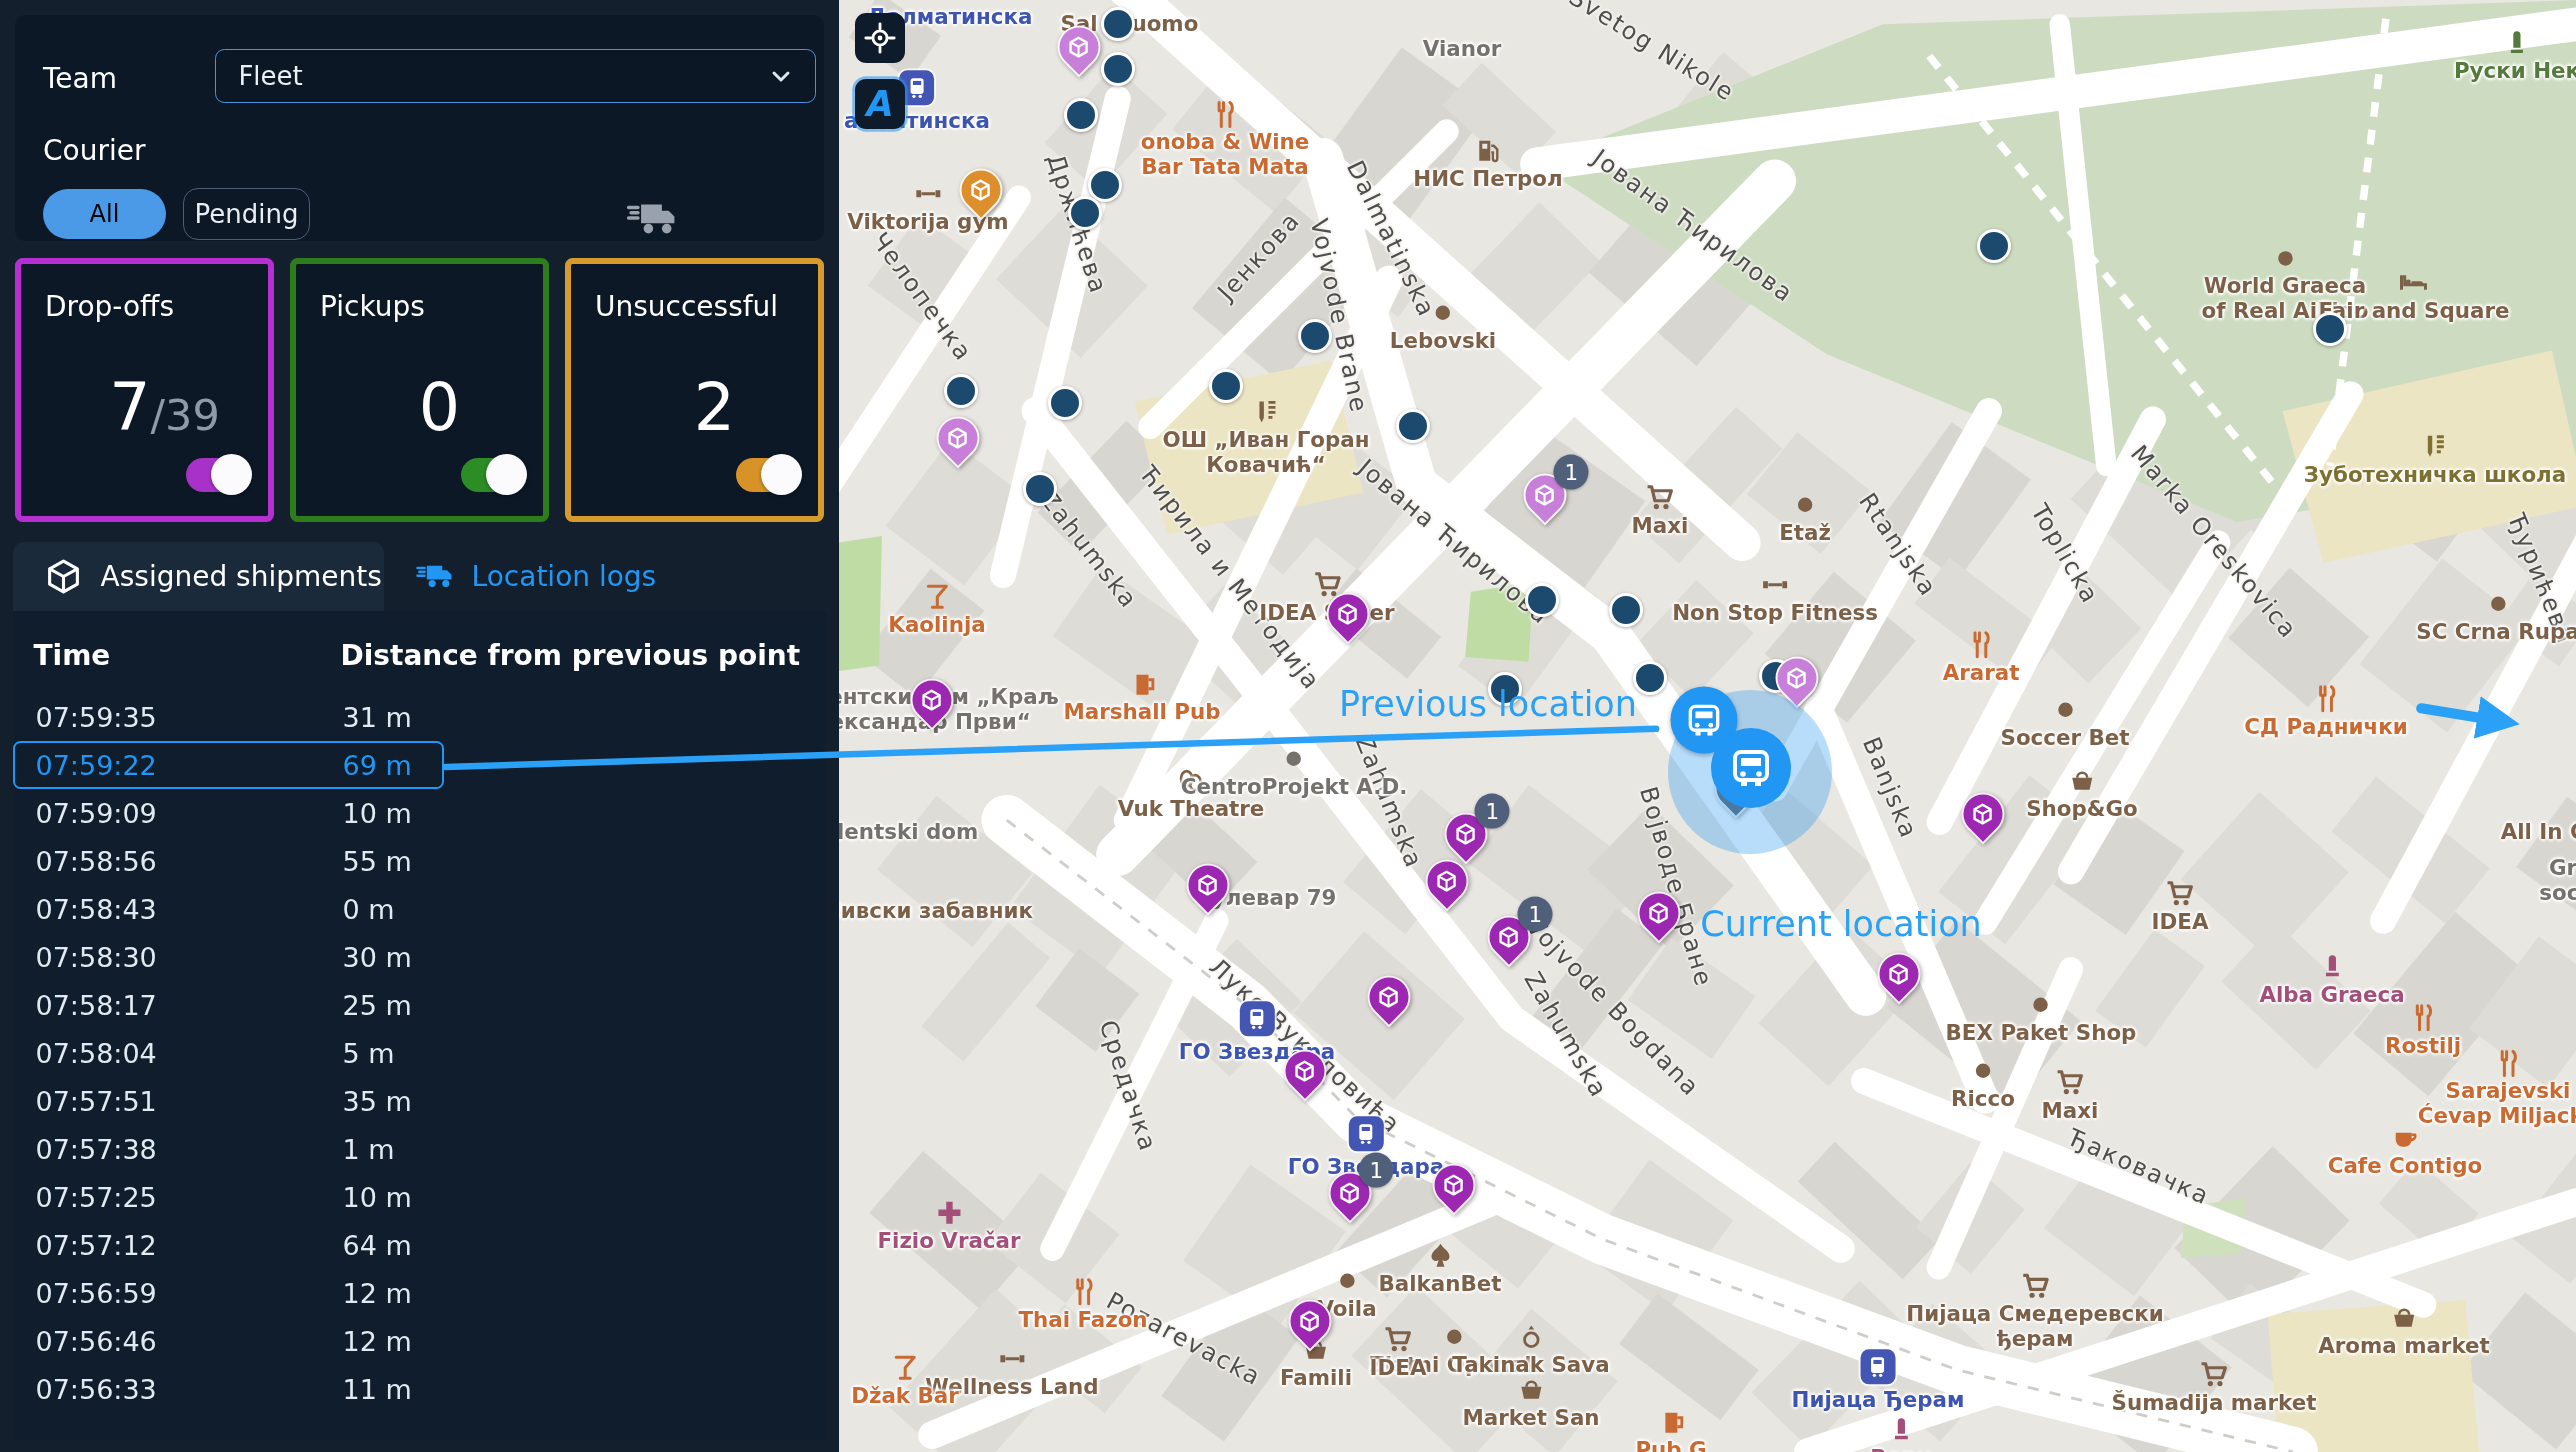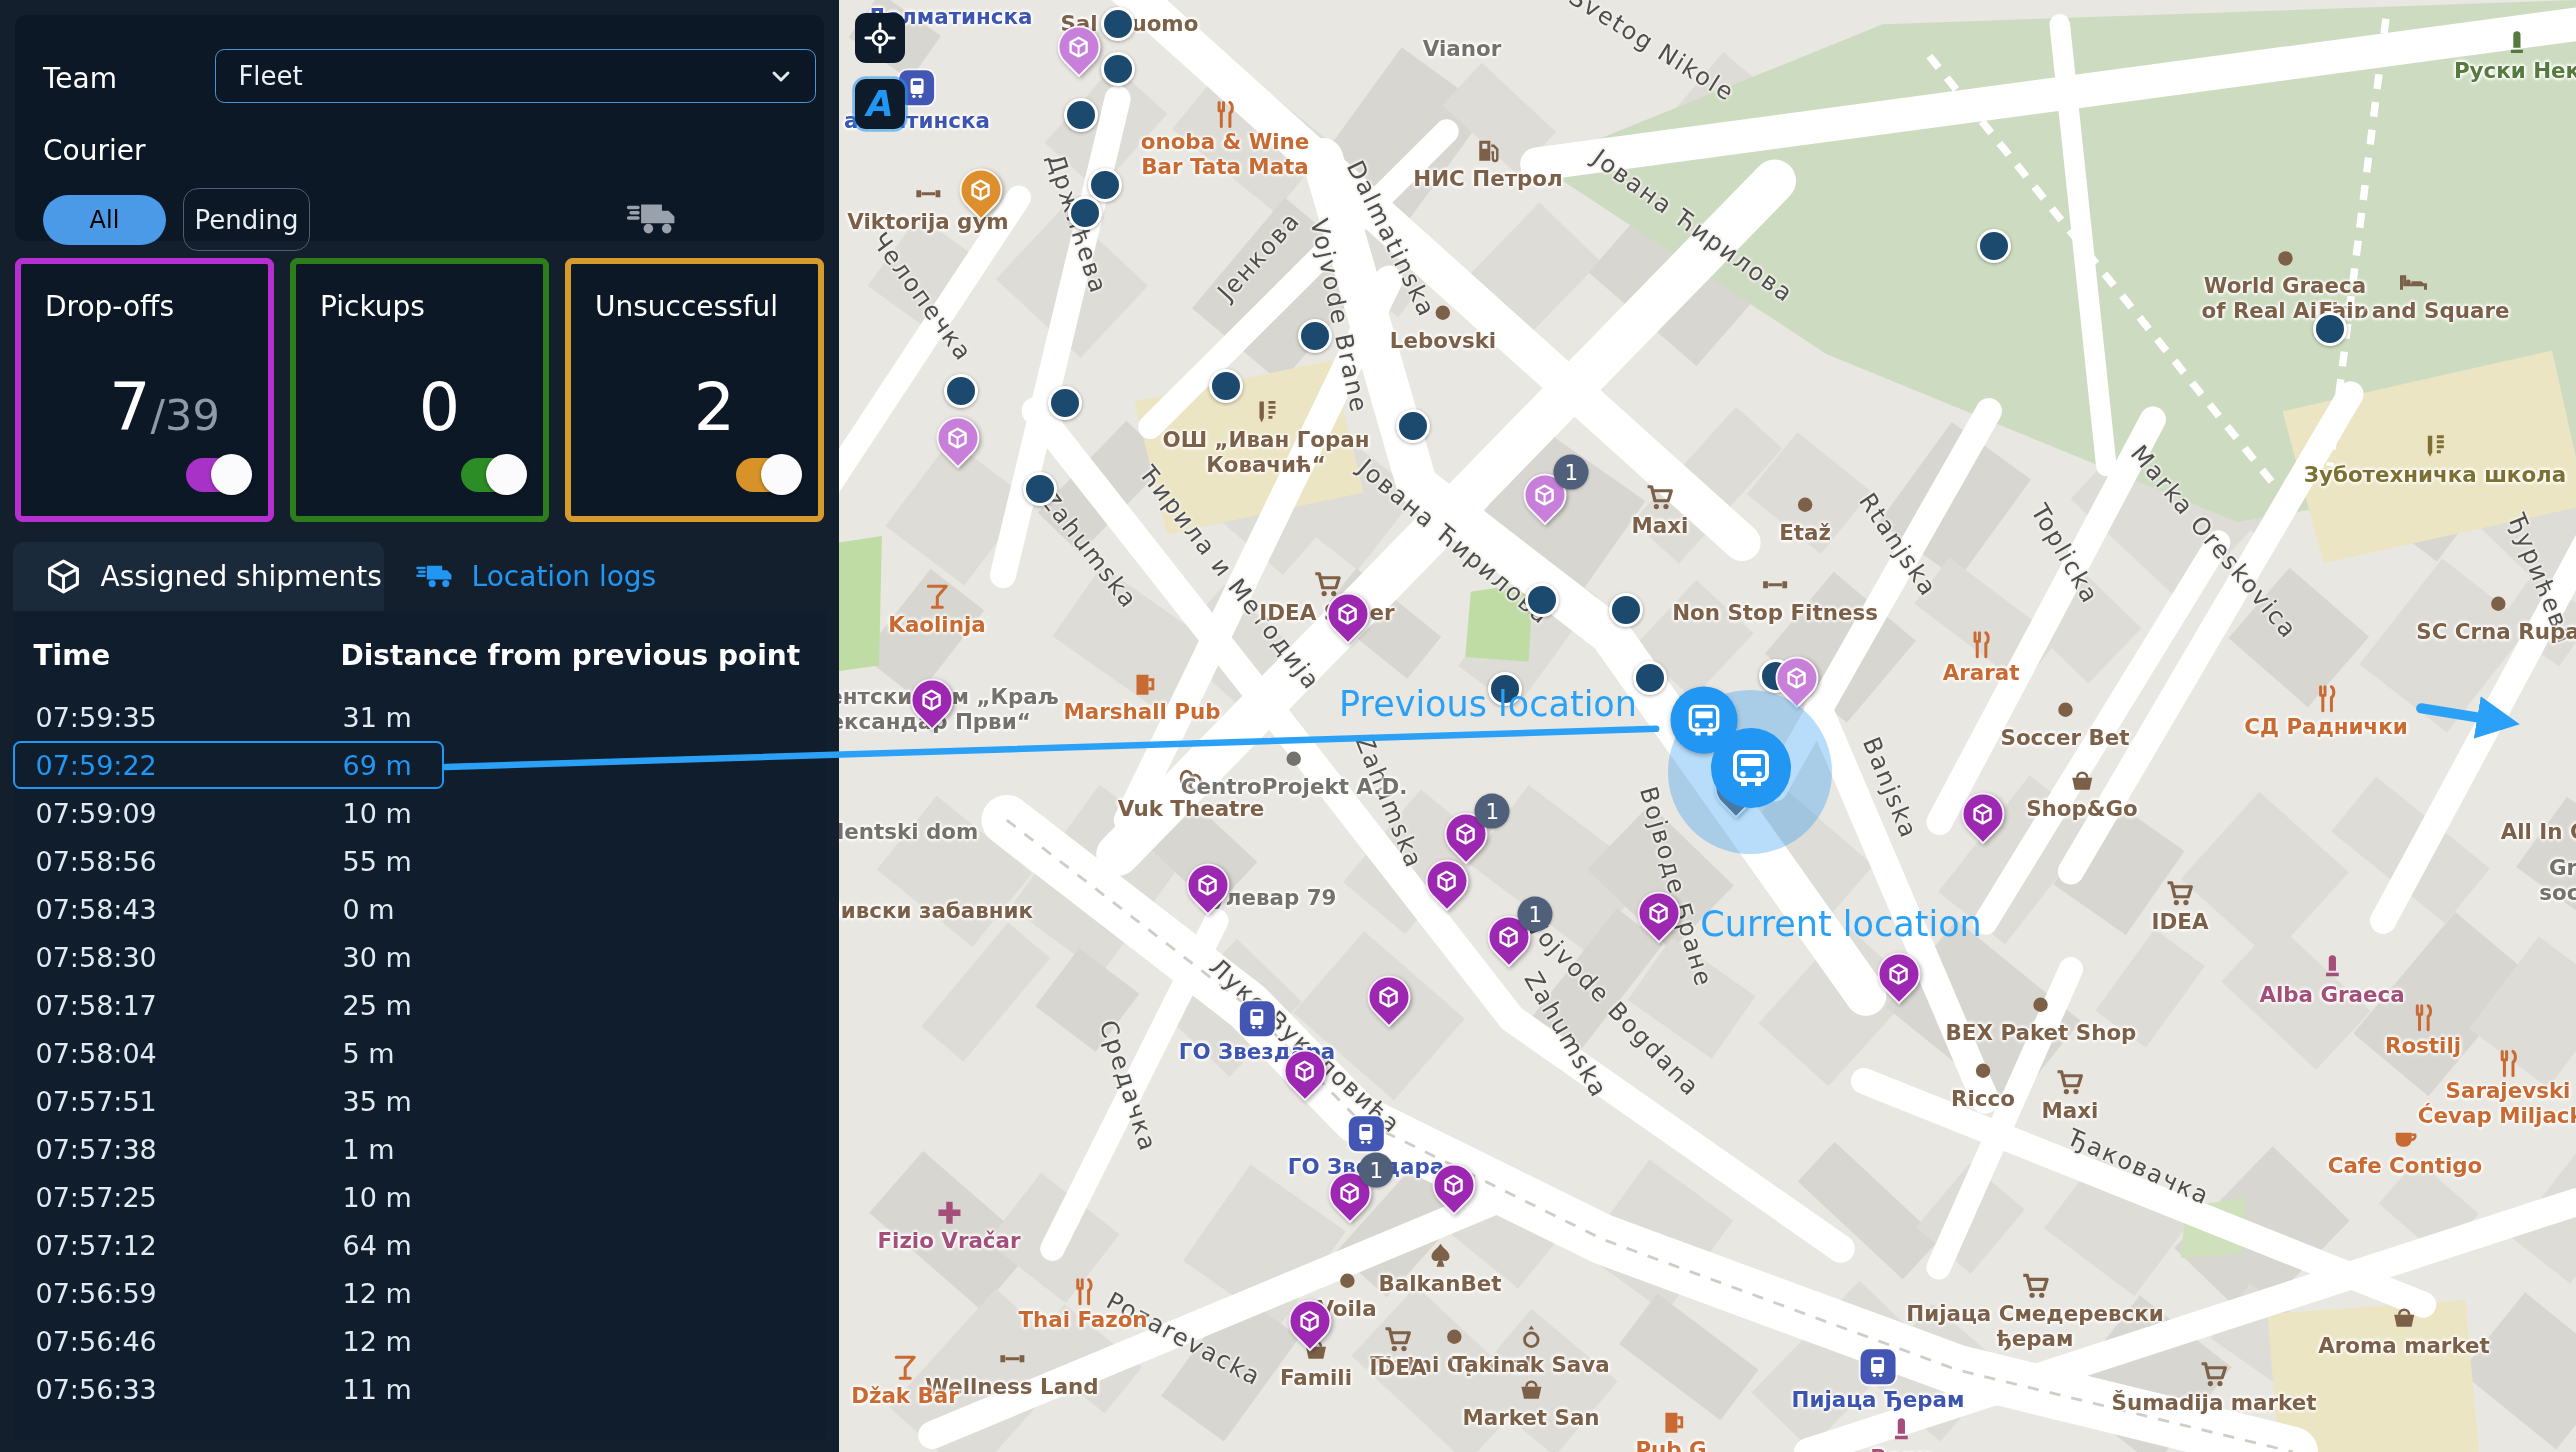--- a/index.html
+++ b/index.html
@@ -14,21 +14,21 @@
   .sidebar{position:absolute;left:0;top:0;width:839px;height:1452px;background:var(--panel_outer);z-index:5;}
   .filter-card{position:absolute;left:15px;top:15px;width:809px;height:226px;background:var(--panel);border-radius:11.2px;}
   .flabel{position:absolute;left:28px;color:#fff;font-size:28px;}
   .select{position:absolute;left:200px;width:601px;height:54px;border:1.9px solid #4a94dc;border-radius:9.3px;
           display:flex;align-items:center;justify-content:space-between;padding:0 22.4px;box-sizing:border-box;
           color:#eaf0f6;font-size:26px;cursor:pointer;background:rgba(10,22,38,.4);}
   .select .chev{width:24px;height:24px;color:#dfe7ee;flex:0 0 auto;}
   .pillbar{position:absolute;left:28px;top:173px;display:flex;gap:17px;align-items:center;}
   .btn-all{min-width:123px;height:50px;border-radius:25px;background:#4a9ae8;color:#000000;font-size:24px;
            display:flex;align-items:center;justify-content:center;cursor:pointer;}
-  .btn-pending{min-width:127px;height:63px;border-radius:15px;border:1.9px solid #4d5d77;color:#e8eef4;font-size:26px;
+  .btn-pending{min-width:127px;height:52px;border-radius:15px;border:1.9px solid #4d5d77;color:#e8eef4;font-size:26px;
            display:flex;align-items:center;justify-content:center;box-sizing:border-box;cursor:pointer;}
   .truck-filter{position:absolute;left:602px;top:179px;width:69px;height:50px;color:#98a1ac;}
 
   .stats{position:absolute;left:15px;top:258px;width:809px;height:264px;display:flex;gap:16px;}
   .stat{flex:1;position:relative;background:var(--panel);border:6.5px solid #fff;border-radius:7.5px;box-sizing:border-box;}
   .stat .slabel{position:absolute;left:24px;top:26px;font-size:28px;color:#fff;}
   .stat .svalue{position:absolute;left:0;right:0;top:42%;text-align:center;font-size:65px;color:#fff;margin-left:40px;}
   .stat .total{color:var(--muted);font-size:43px;}
   .toggle{position:absolute;right:22.4px;bottom:24px;width:60px;height:34px;border-radius:17px;cursor:pointer;}
   .toggle .knob{position:absolute;right:-6.5px;top:-3.7px;width:41px;height:41px;border-radius:50%;background:#fbfbfd;

